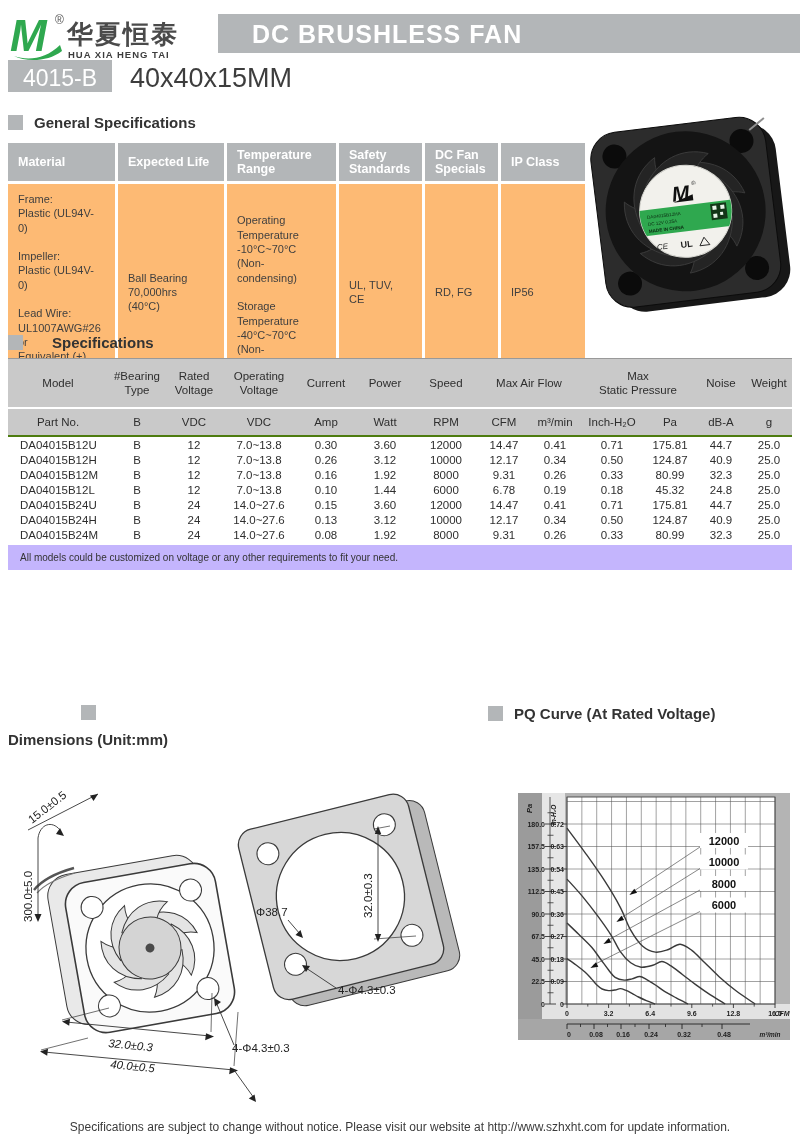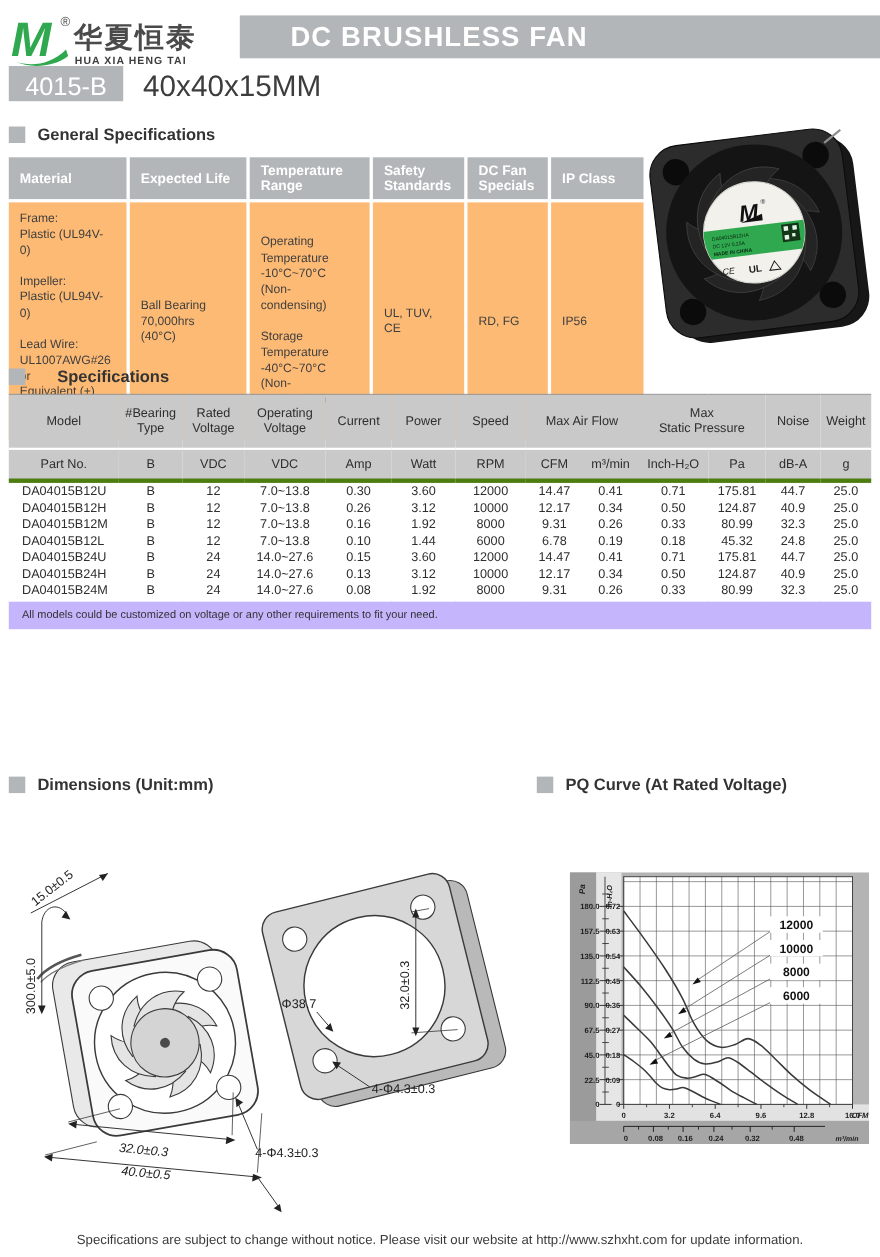--- a/index.html
+++ b/index.html
@@ -1,39 +1,39 @@
 <!DOCTYPE html>
 <html><head>
 <meta charset="utf-8">
 <style>
   html,body{margin:0;padding:0;background:#fff;}
   body{width:800px;height:1143px;position:relative;font-family:"Liberation Sans",sans-serif;color:#3a3a3a;overflow:hidden;}
   .abs{position:absolute;}
   
   .banner{left:218px;top:14px;width:582px;height:39px;background:#b3b6b8;color:#fff;
-          font-size:25px;font-weight:bold;line-height:40px;padding-left:46px;box-sizing:border-box;letter-spacing:1px;}
+          font-size:25px;font-weight:bold;line-height:40px;padding-left:34px;box-sizing:border-box;letter-spacing:1px;}
   .badge{left:8px;top:60px;width:104px;height:32px;background:#b3b6b8;color:#fff;font-size:23px;
          line-height:37px;text-align:center;}
   .sizelbl{left:130px;top:60px;font-size:27px;color:#3d3d3d;line-height:36px;}
   
   .sec{display:flex;align-items:center;gap:11px;}
   .sec .sq{width:15px;height:15px;background:#b3b6b8;}
   .sec .t{font-size:15px;font-weight:bold;color:#333;}
   
   .gtable{left:8px;top:143px;width:566px;display:grid;grid-template-columns:107px 106px 109px 83px 73px 84px;gap:3px;}
   .gh{background:#b3b6b8;color:#fff;font-size:12.5px;font-weight:bold;padding:5px 10px;height:38px;
       display:flex;align-items:center;box-sizing:border-box;line-height:1.15;}
   .gc{background:#fdba74;color:#3f3f3f;font-size:11px;line-height:1.3;padding:8px 23px 8px 10px;min-height:148px;
       display:flex;align-items:center;white-space:pre-line;box-sizing:border-box;}
   
   .stable{left:8px;top:358px;}
   table{border-collapse:collapse;width:784px;font-size:11.5px;color:#2e2e2e;}
   thead th{background:#c9c9c9;font-weight:normal;white-space:pre-line;line-height:1.25;padding:4px 1px;}
   thead tr.r1 th{height:40px;border-top:1px solid #999;}
-  thead tr.r2 th{height:18px;border-top:2px solid #fff;border-bottom:4px solid #4d7c0f;}
+  thead tr.r2 th{height:18px;border-top:2px solid #fff;border-bottom:2px solid #4d7c0f;}
   tbody td{text-align:center;padding:1.5px 0;background:#fff;}
   tbody td:first-child{text-align:left;padding-left:12px;}
   td.note{background:#c4b5fd;text-align:left;padding:7px 12px;border-top:3px solid #fff;font-size:10px;color:#333;}
   
   .dimtxt{font-size:11.5px;fill:#222;}
   .footer{left:0;top:1120px;width:800px;text-align:center;font-size:12px;color:#3b3b3b;}
 </style>
 </head>
 <body>
 
@@ -301,21 +301,21 @@
           <td>32.3</td>
           <td>25.0</td>
         </tr>
         <tr>
           <td colspan="13" class="note">All models could be customized on voltage or any other requirements to fit your need.</td>
         </tr>
       </tbody>
   </table>
 </div>
 
-<div class="abs sec" style="left:8px;top:705px;">
+<div class="abs sec" style="left:8px;top:705px;flex-direction:column;">
   <div class="sq"></div>
   <div class="t">Dimensions (Unit:mm)</div>
 </div>
 
 <div class="abs" style="left:8px;top:730px;width:470px;height:385px;">
   <svg width="470" height="385" viewBox="0 0 470 385">
 
     <g transform="rotate(-14 330 165)">
       <rect x="252" y="85" width="175" height="175" rx="16" fill="#b9b9b9" stroke="#3a3a3a" transform="translate(7,5)"></rect>
       <rect x="245" y="80" width="175" height="175" rx="16" fill="#d7d7d7" stroke="#3a3a3a" stroke-width="1.3"></rect>

